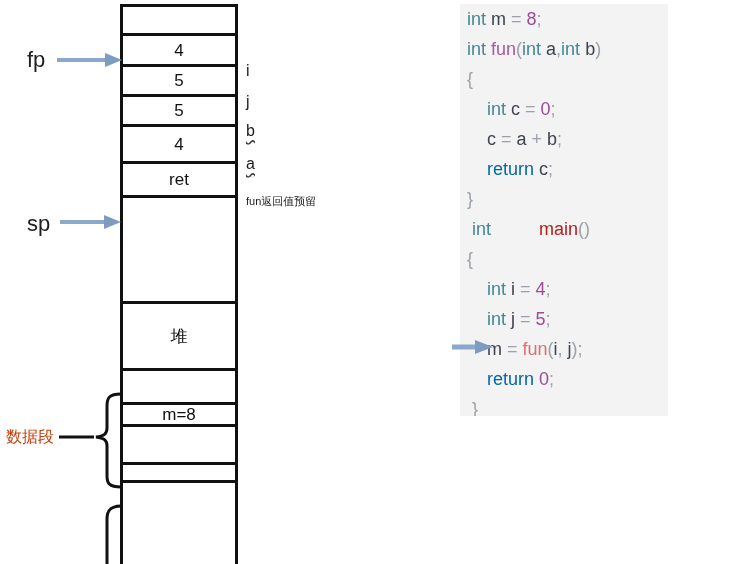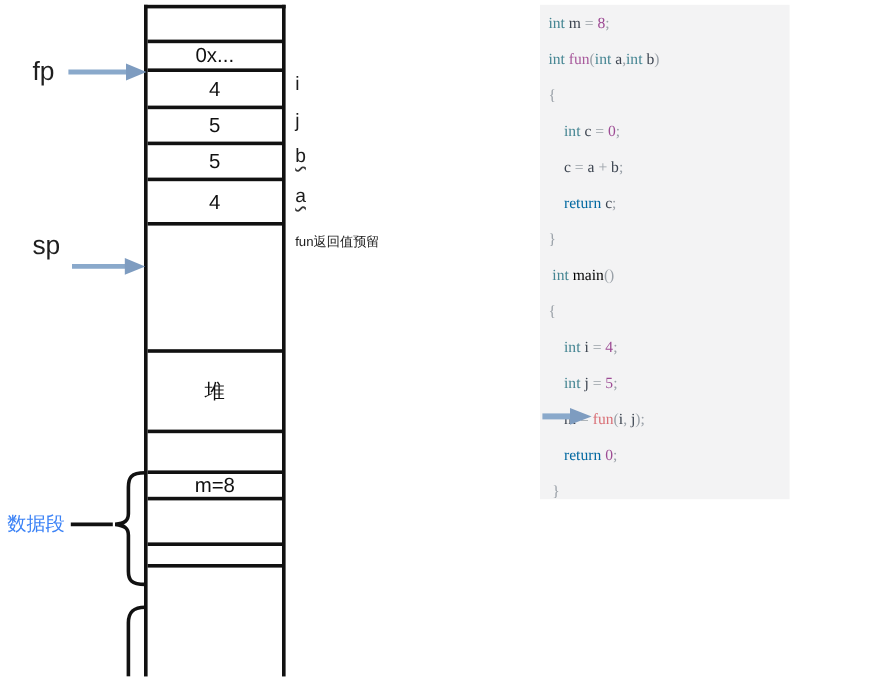--- a/index.html
+++ b/index.html
@@ -11,67 +11,67 @@
              display:flex;flex-direction:column;}
   .cell{box-sizing:border-box;border-bottom:3px solid #111;display:flex;
         align-items:center;justify-content:center;font-size:17px;color:#111;line-height:1;}
   .cell:last-child{border-bottom:none;flex:1;}
   
   .side-label{position:absolute;left:246px;font-size:16px;color:#1c1c1c;white-space:nowrap;}
   .squiggle{text-decoration:underline;text-decoration-style:wavy;
             text-decoration-color:#3a3a3a;text-underline-offset:3px;}
   
   .ptr-label{position:absolute;font-size:22px;color:#1f1f1f;}
-  .seg-label{position:absolute;left:6px;top:427px;font-size:16px;color:#3b82f6;}
+  .seg-label{position:absolute;left:6px;top:427px;font-size:16px;color:#c2410c;}
   
-  .code-block{position:absolute;left:450px;top:4px;width:208px;height:412px;
-              background:#f3f3f4;font-family:Liberation Serif, serif;
-              font-size:13px;line-height:30px;white-space:pre;padding-left:7px;
+  .code-block{position:absolute;left:460px;top:4px;width:208px;height:412px;
+              background:#f3f3f4;font-family:Liberation Sans, sans-serif;
+              font-size:18px;line-height:30px;white-space:pre;padding-left:7px;
               box-sizing:border-box;overflow:hidden;}
   .code-line{height:30px;}
   .tok-kw{color:#468693;}
   .tok-def{color:#a85a9c;}
   .tok-call{color:#d97077;}
-  .tok-main{color:#000000;}
+  .tok-main{color:#b91c1c;margin-left:43px;}
   .tok-ret{color:#0369a1;}
   .tok-num{color:#9d4b94;}
   .tok-pun{color:#9aa1a8;}
   .tok-op{color:#9aa1a8;}
   .tok-pl{color:#3c4450;}
   .overlay{position:absolute;left:0;top:0;pointer-events:none;}
 </style>
 </head>
 <body>
 
 <div class="canvas">
 
   <div class="stack-box">
     <div class="cell" style="height:29px"></div>
-    <div class="cell" style="height:24px">0x...</div>
     <div class="cell" style="height:31px">4</div>
     <div class="cell" style="height:30px">5</div>
     <div class="cell" style="height:30px">5</div>
     <div class="cell" style="height:37px">4</div>
+    <div class="cell" style="height:34px">ret</div>
     <div class="cell" style="height:106px"></div>
     <div class="cell" style="height:67px">堆</div>
     <div class="cell" style="height:34px"></div>
     <div class="cell" style="height:22px">m=8</div>
     <div class="cell" style="height:38px"></div>
     <div class="cell" style="height:18px"></div>
     <div class="cell"></div>
   </div>
 
   <div class="side-label" style="top:62px">i</div>
   <div class="side-label" style="top:93px">j</div>
   <div class="side-label squiggle" style="top:122px">b</div>
   <div class="side-label squiggle" style="top:155px">a</div>
   <div class="side-label" style="top:194px;font-size:11px">fun返回值预留</div>
 
   <div class="ptr-label" style="left:27px;top:47px">fp</div>
-  <div class="ptr-label" style="left:27px;top:192px">sp</div>
+  <div class="ptr-label" style="left:27px;top:211px">sp</div>
   <div class="seg-label">数据段</div>
 
   <div class="code-block"><div class="code-line"><span class="tok-kw">int</span><span class="tok-pl"> m </span><span class="tok-op">=</span><span class="tok-pl"> </span><span class="tok-num">8</span><span class="tok-pun">;</span></div><div class="code-line"><span class="tok-kw">int</span><span class="tok-pl"> </span><span class="tok-def">fun</span><span class="tok-pun">(</span><span class="tok-kw">int</span><span class="tok-pl"> a</span><span class="tok-pun">,</span><span class="tok-kw">int</span><span class="tok-pl"> b</span><span class="tok-pun">)</span></div><div class="code-line"><span class="tok-pun">{</span></div><div class="code-line"><span class="tok-pl">    </span><span class="tok-kw">int</span><span class="tok-pl"> c </span><span class="tok-op">=</span><span class="tok-pl"> </span><span class="tok-num">0</span><span class="tok-pun">;</span></div><div class="code-line"><span class="tok-pl">    c </span><span class="tok-op">=</span><span class="tok-pl"> a </span><span class="tok-op">+</span><span class="tok-pl"> b</span><span class="tok-pun">;</span></div><div class="code-line"><span class="tok-pl">    </span><span class="tok-ret">return</span><span class="tok-pl"> c</span><span class="tok-pun">;</span></div><div class="code-line"><span class="tok-pun">}</span></div><div class="code-line"><span class="tok-pl"> </span><span class="tok-kw">int</span><span class="tok-pl"> </span><span class="tok-main">main</span><span class="tok-pun">()</span></div><div class="code-line"><span class="tok-pun">{</span></div><div class="code-line"><span class="tok-pl">    </span><span class="tok-kw">int</span><span class="tok-pl"> i </span><span class="tok-op">=</span><span class="tok-pl"> </span><span class="tok-num">4</span><span class="tok-pun">;</span></div><div class="code-line"><span class="tok-pl">    </span><span class="tok-kw">int</span><span class="tok-pl"> j </span><span class="tok-op">=</span><span class="tok-pl"> </span><span class="tok-num">5</span><span class="tok-pun">;</span></div><div class="code-line"><span class="tok-pl">    m </span><span class="tok-op">=</span><span class="tok-pl"> </span><span class="tok-call">fun</span><span class="tok-pun">(</span><span class="tok-pl">i</span><span class="tok-pun">,</span><span class="tok-pl"> j</span><span class="tok-pun">);</span></div><div class="code-line"><span class="tok-pl">    </span><span class="tok-ret">return</span><span class="tok-pl"> </span><span class="tok-num">0</span><span class="tok-pun">;</span></div><div class="code-line"><span class="tok-pl"> </span><span class="tok-pun">}</span></div></div>
 
   <svg class="overlay" width="741" height="564">
     <g>
       <line x1="57" y1="60" x2="107" y2="60" stroke="#8aa9cb" stroke-width="4"></line>
       <polygon points="105,53 122,60 105,67" fill="#7e9cc0"></polygon>
     </g>
     <g>

